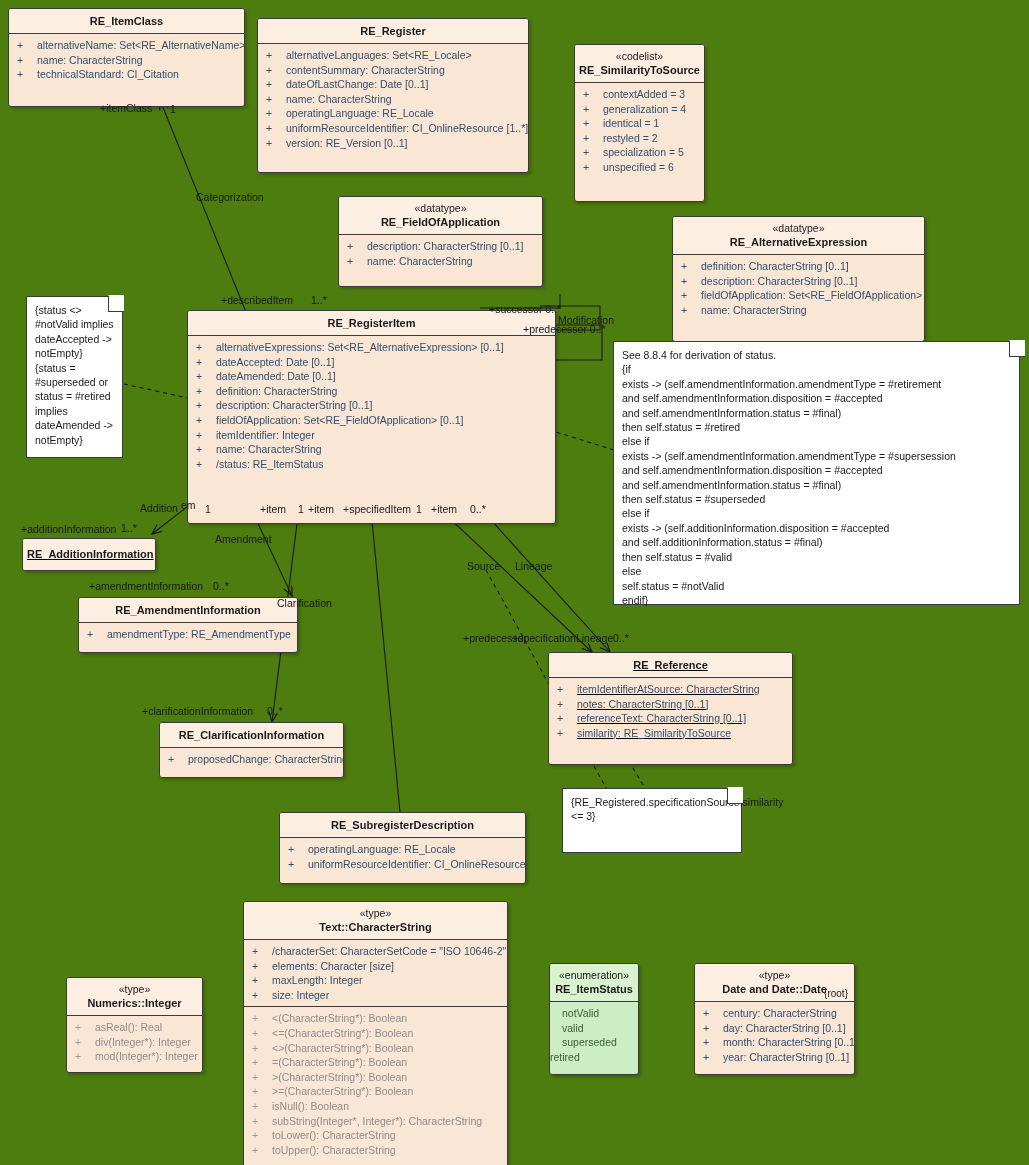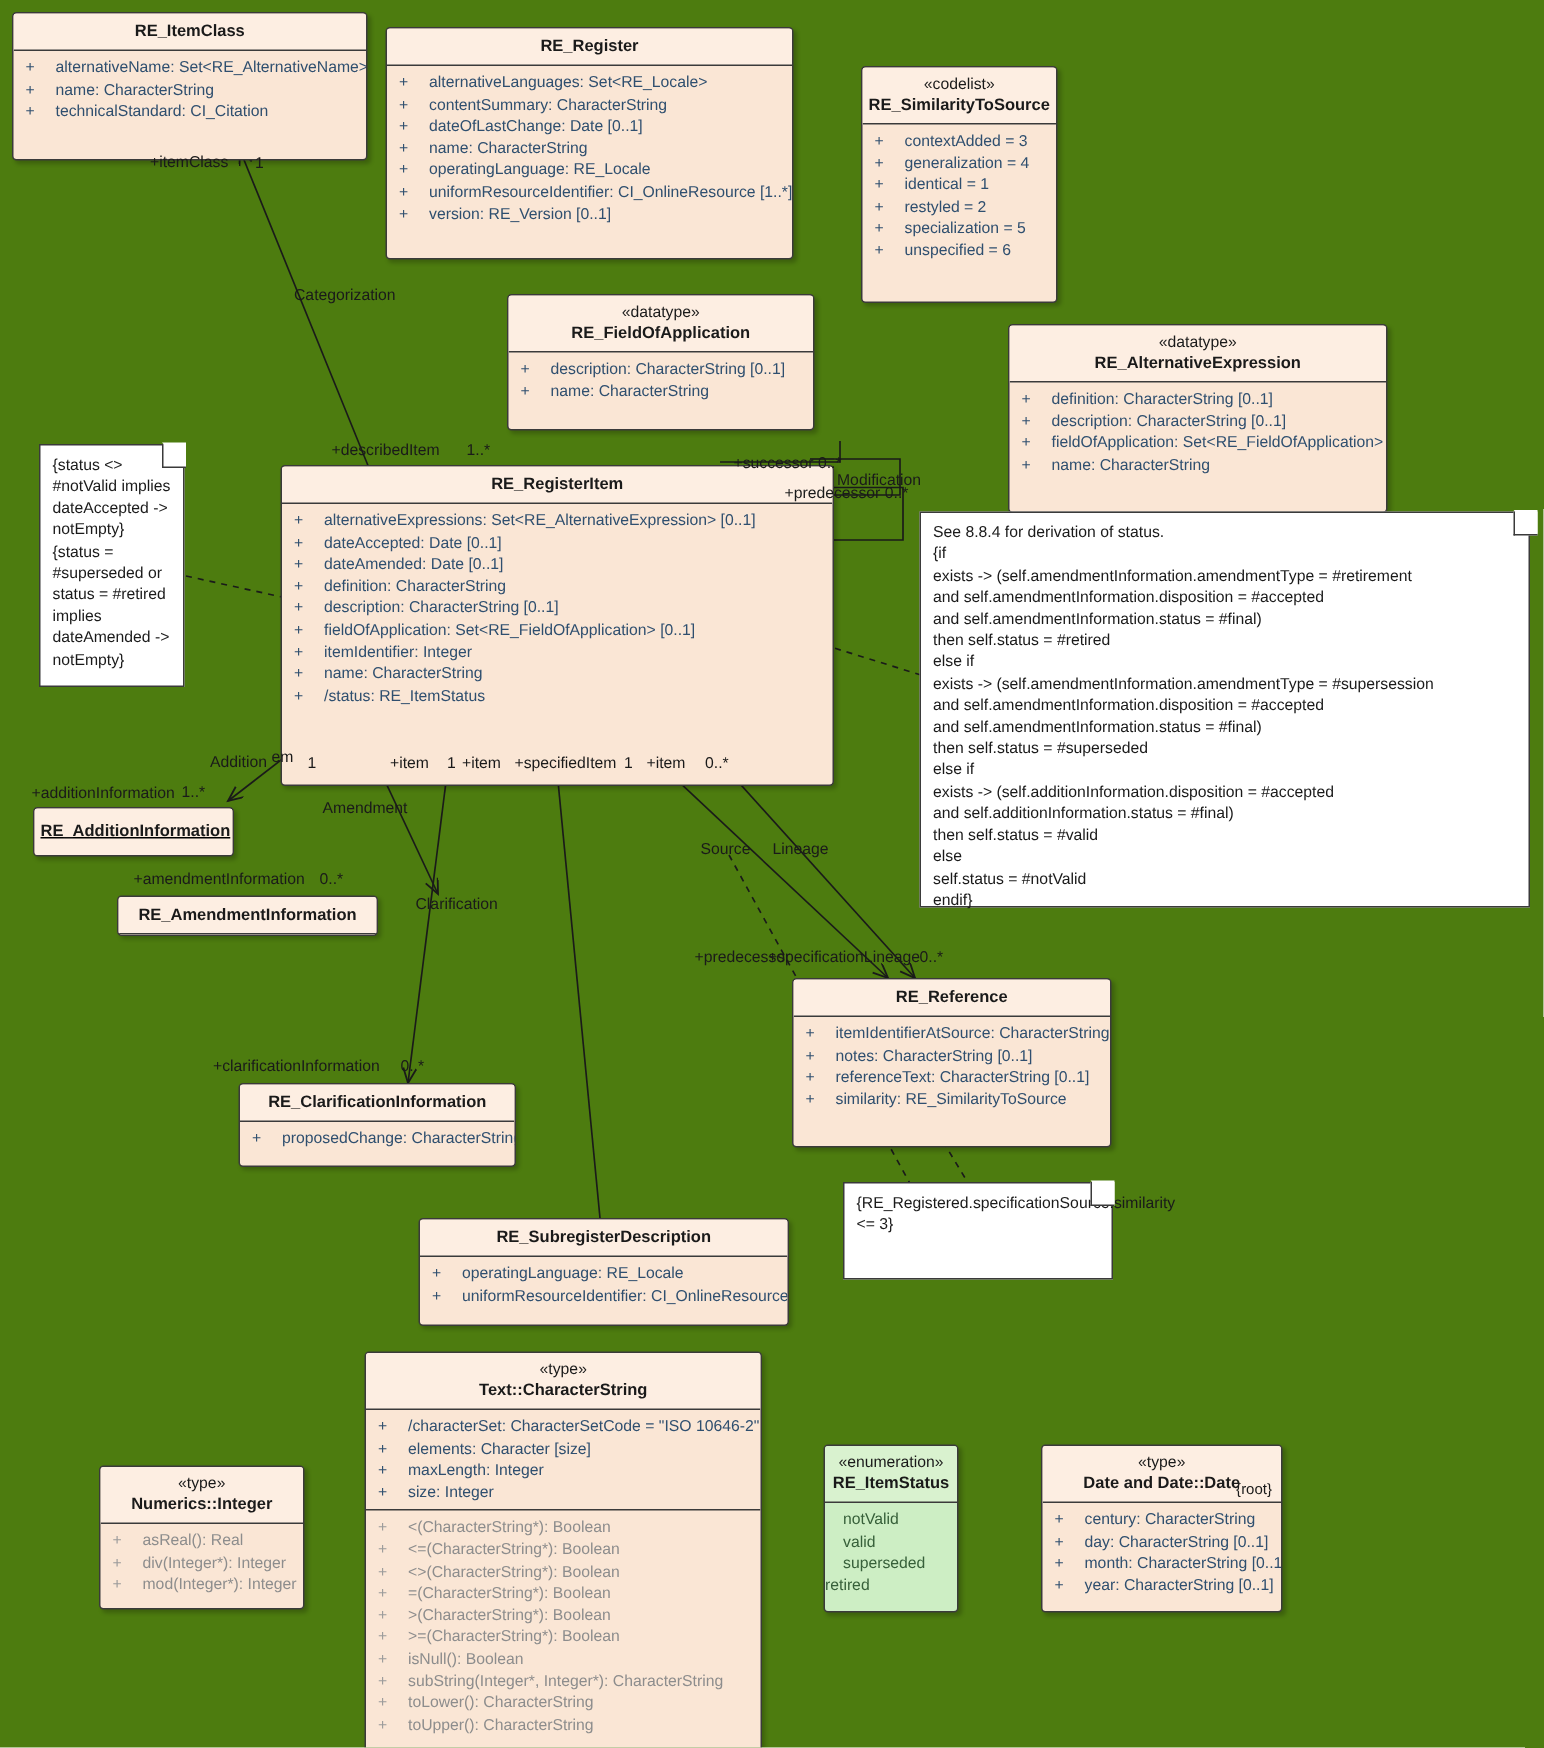--- a/index.html
+++ b/index.html
@@ -167,37 +167,41 @@
       <div style="height:48px"></div>
     </div>
   </div>
 
   <div class="uml" style="left:22px;top:538px;width:134px;">
     <div class="hdr" style="border-bottom:none;padding:8px 4px 9px 4px;text-decoration:underline;">
       <div class="cname">RE_AdditionInformation</div>
     </div>
   </div>
 
-  <div class="uml" style="left:78px;top:597px;width:174px;">
+  <div class="uml" style="left:78px;top:597px;width:220px;">
     <div class="hdr">
       <div class="cname">RE_AmendmentInformation</div>
+    </div>
+    <div class="sec">
+      <div class="feat"><span class="vis">+</span><span>amendmentType: RE_AmendmentType</span></div>
+      <div style="height:6px"></div>
     </div>
   </div>
 
   <div class="uml" style="left:159px;top:722px;width:185px;">
     <div class="hdr">
       <div class="cname">RE_ClarificationInformation</div>
     </div>
     <div class="sec">
       <div class="feat"><span class="vis">+</span><span>proposedChange: CharacterString</span></div>
       <div style="height:6px"></div>
     </div>
   </div>
 
-  <div class="uml" style="left:528px;top:652px;width:213px;">
+  <div class="uml" style="left:548px;top:652px;width:245px;text-decoration:underline;">
     <div class="hdr">
       <div class="cname">RE_Reference</div>
     </div>
     <div class="sec">
       <div class="feat"><span class="vis">+</span><span>itemIdentifierAtSource: CharacterString</span></div>
       <div class="feat"><span class="vis">+</span><span>notes: CharacterString [0..1]</span></div>
       <div class="feat"><span class="vis">+</span><span>referenceText: CharacterString [0..1]</span></div>
       <div class="feat"><span class="vis">+</span><span>similarity: RE_SimilarityToSource</span></div>
       <div style="height:20px"></div>
     </div>

